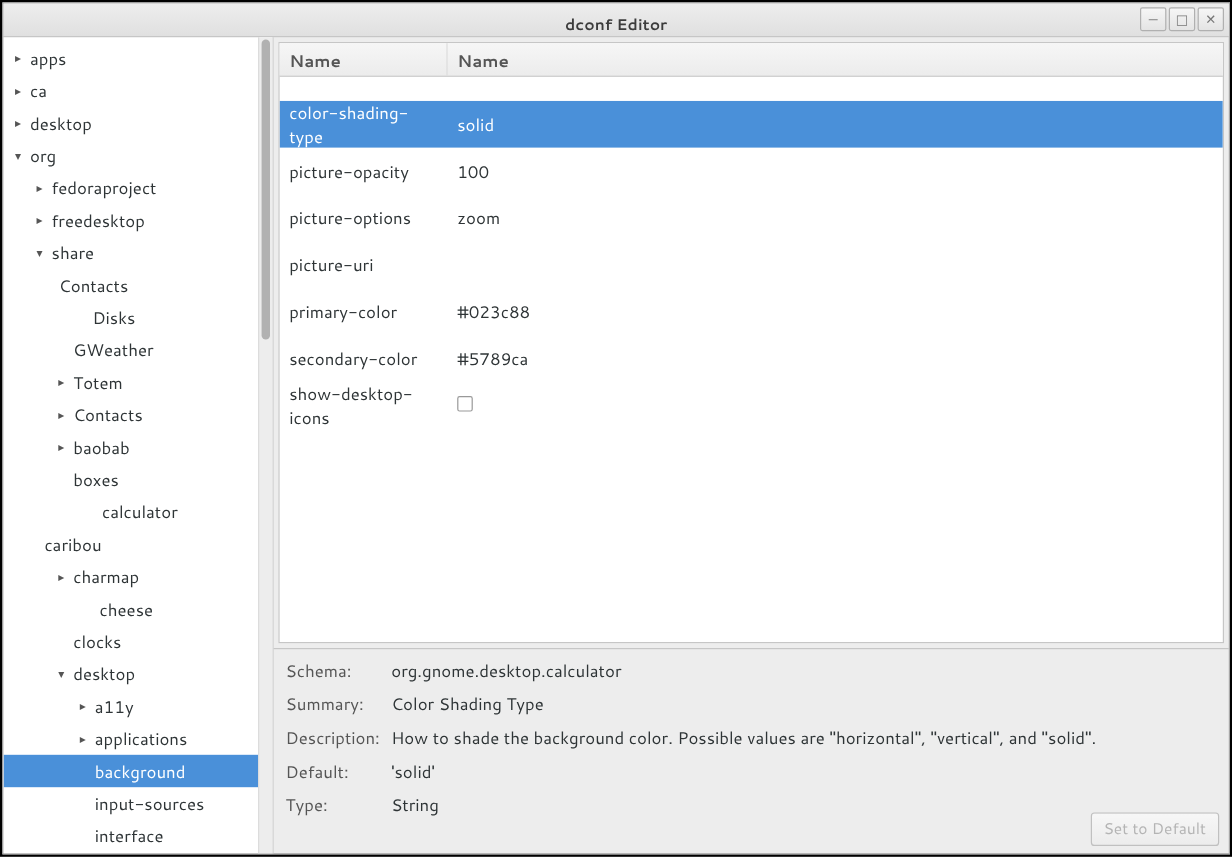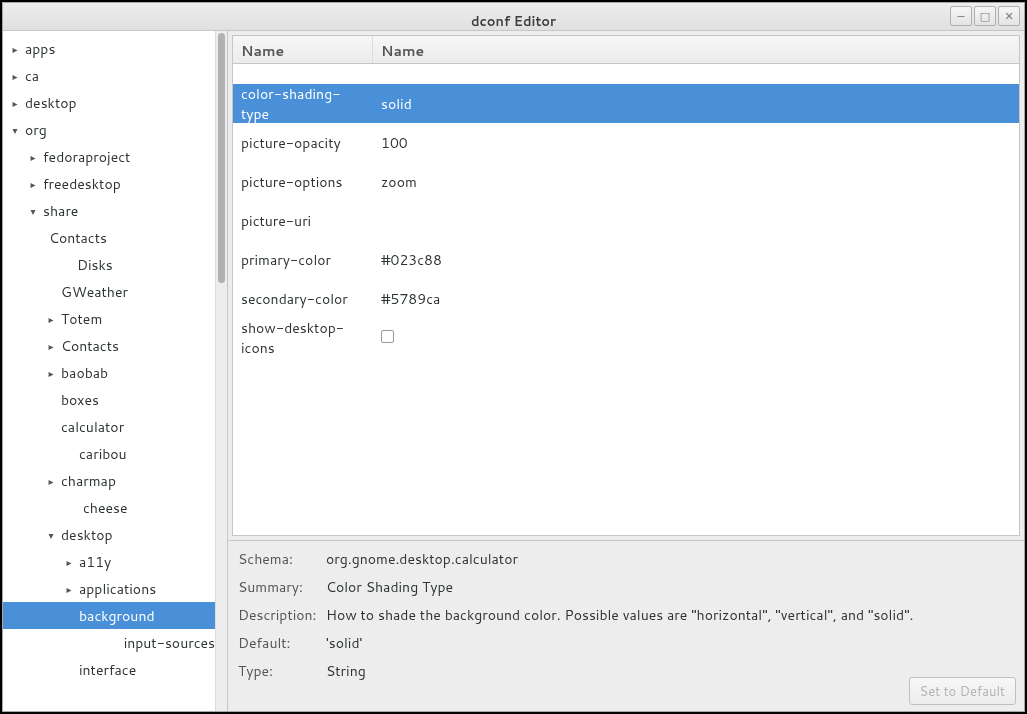--- a/index.html
+++ b/index.html
@@ -232,53 +232,57 @@
             <span class="tree-label">Contacts</span>
           </div>
           <div class="tree-row" style="padding-left: 42px;">
             <span class="expander">▸</span>
             <span class="tree-label">baobab</span>
           </div>
           <div class="tree-row" style="padding-left: 42px;">
             <span class="expander"></span>
             <span class="tree-label">boxes</span>
           </div>
-          <div class="tree-row" style="padding-left: 42px;">
+          <div class="tree-row" style="padding-left: 66px;">
             <span class="expander"></span>
             <span class="tree-label">calculator</span>
           </div>
-          <div class="tree-row" style="padding-left: 60px;">
+          <div class="tree-row" style="padding-left: 18px;">
             <span class="expander"></span>
             <span class="tree-label">caribou</span>
           </div>
           <div class="tree-row" style="padding-left: 42px;">
             <span class="expander">▸</span>
             <span class="tree-label">charmap</span>
           </div>
           <div class="tree-row" style="padding-left: 64px;">
             <span class="expander"></span>
             <span class="tree-label">cheese</span>
+          </div>
+          <div class="tree-row" style="padding-left: 42px;">
+            <span class="expander"></span>
+            <span class="tree-label">clocks</span>
           </div>
           <div class="tree-row" style="padding-left: 42px;">
             <span class="expander">▾</span>
             <span class="tree-label">desktop</span>
           </div>
           <div class="tree-row" style="padding-left: 60px;">
             <span class="expander">▸</span>
             <span class="tree-label">a11y</span>
           </div>
           <div class="tree-row" style="padding-left: 60px;">
             <span class="expander">▸</span>
             <span class="tree-label">applications</span>
           </div>
           <div class="tree-row selected" style="padding-left: 60px;">
             <span class="expander"></span>
             <span class="tree-label">background</span>
           </div>
-          <div class="tree-row" style="padding-left: 60px; justify-content: flex-end;">
+          <div class="tree-row" style="padding-left: 60px;">
             <span class="expander"></span>
             <span class="tree-label">input-sources</span>
           </div>
           <div class="tree-row" style="padding-left: 60px;">
             <span class="expander"></span>
             <span class="tree-label">interface</span>
           </div>
         </div>
       <div class="sidebar-scroll">
         <div class="sidebar-thumb"></div>

